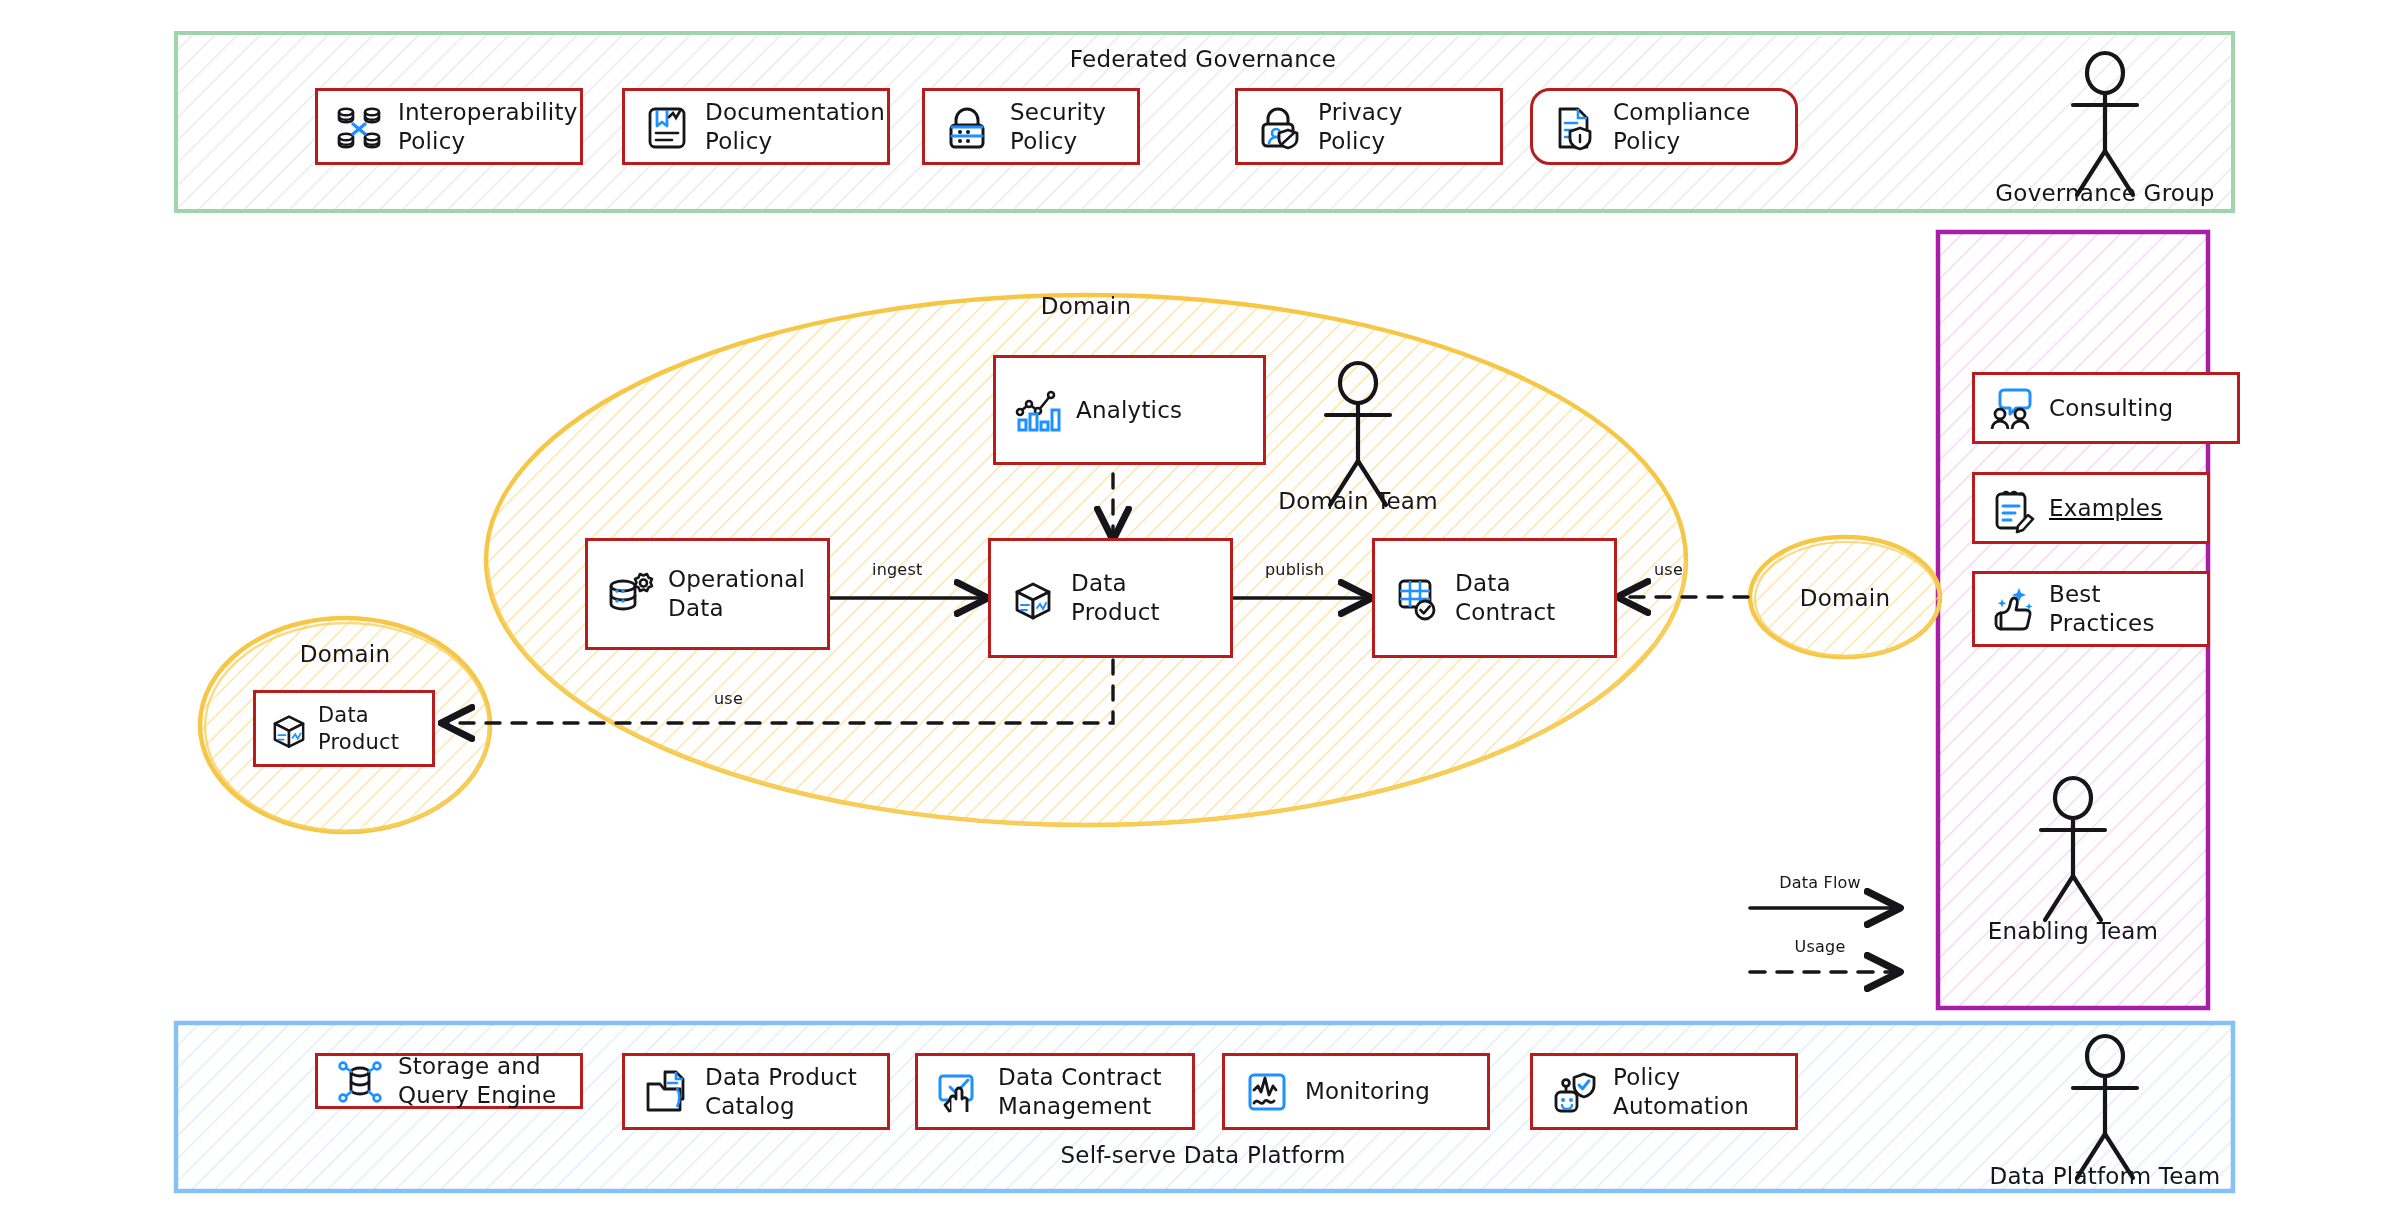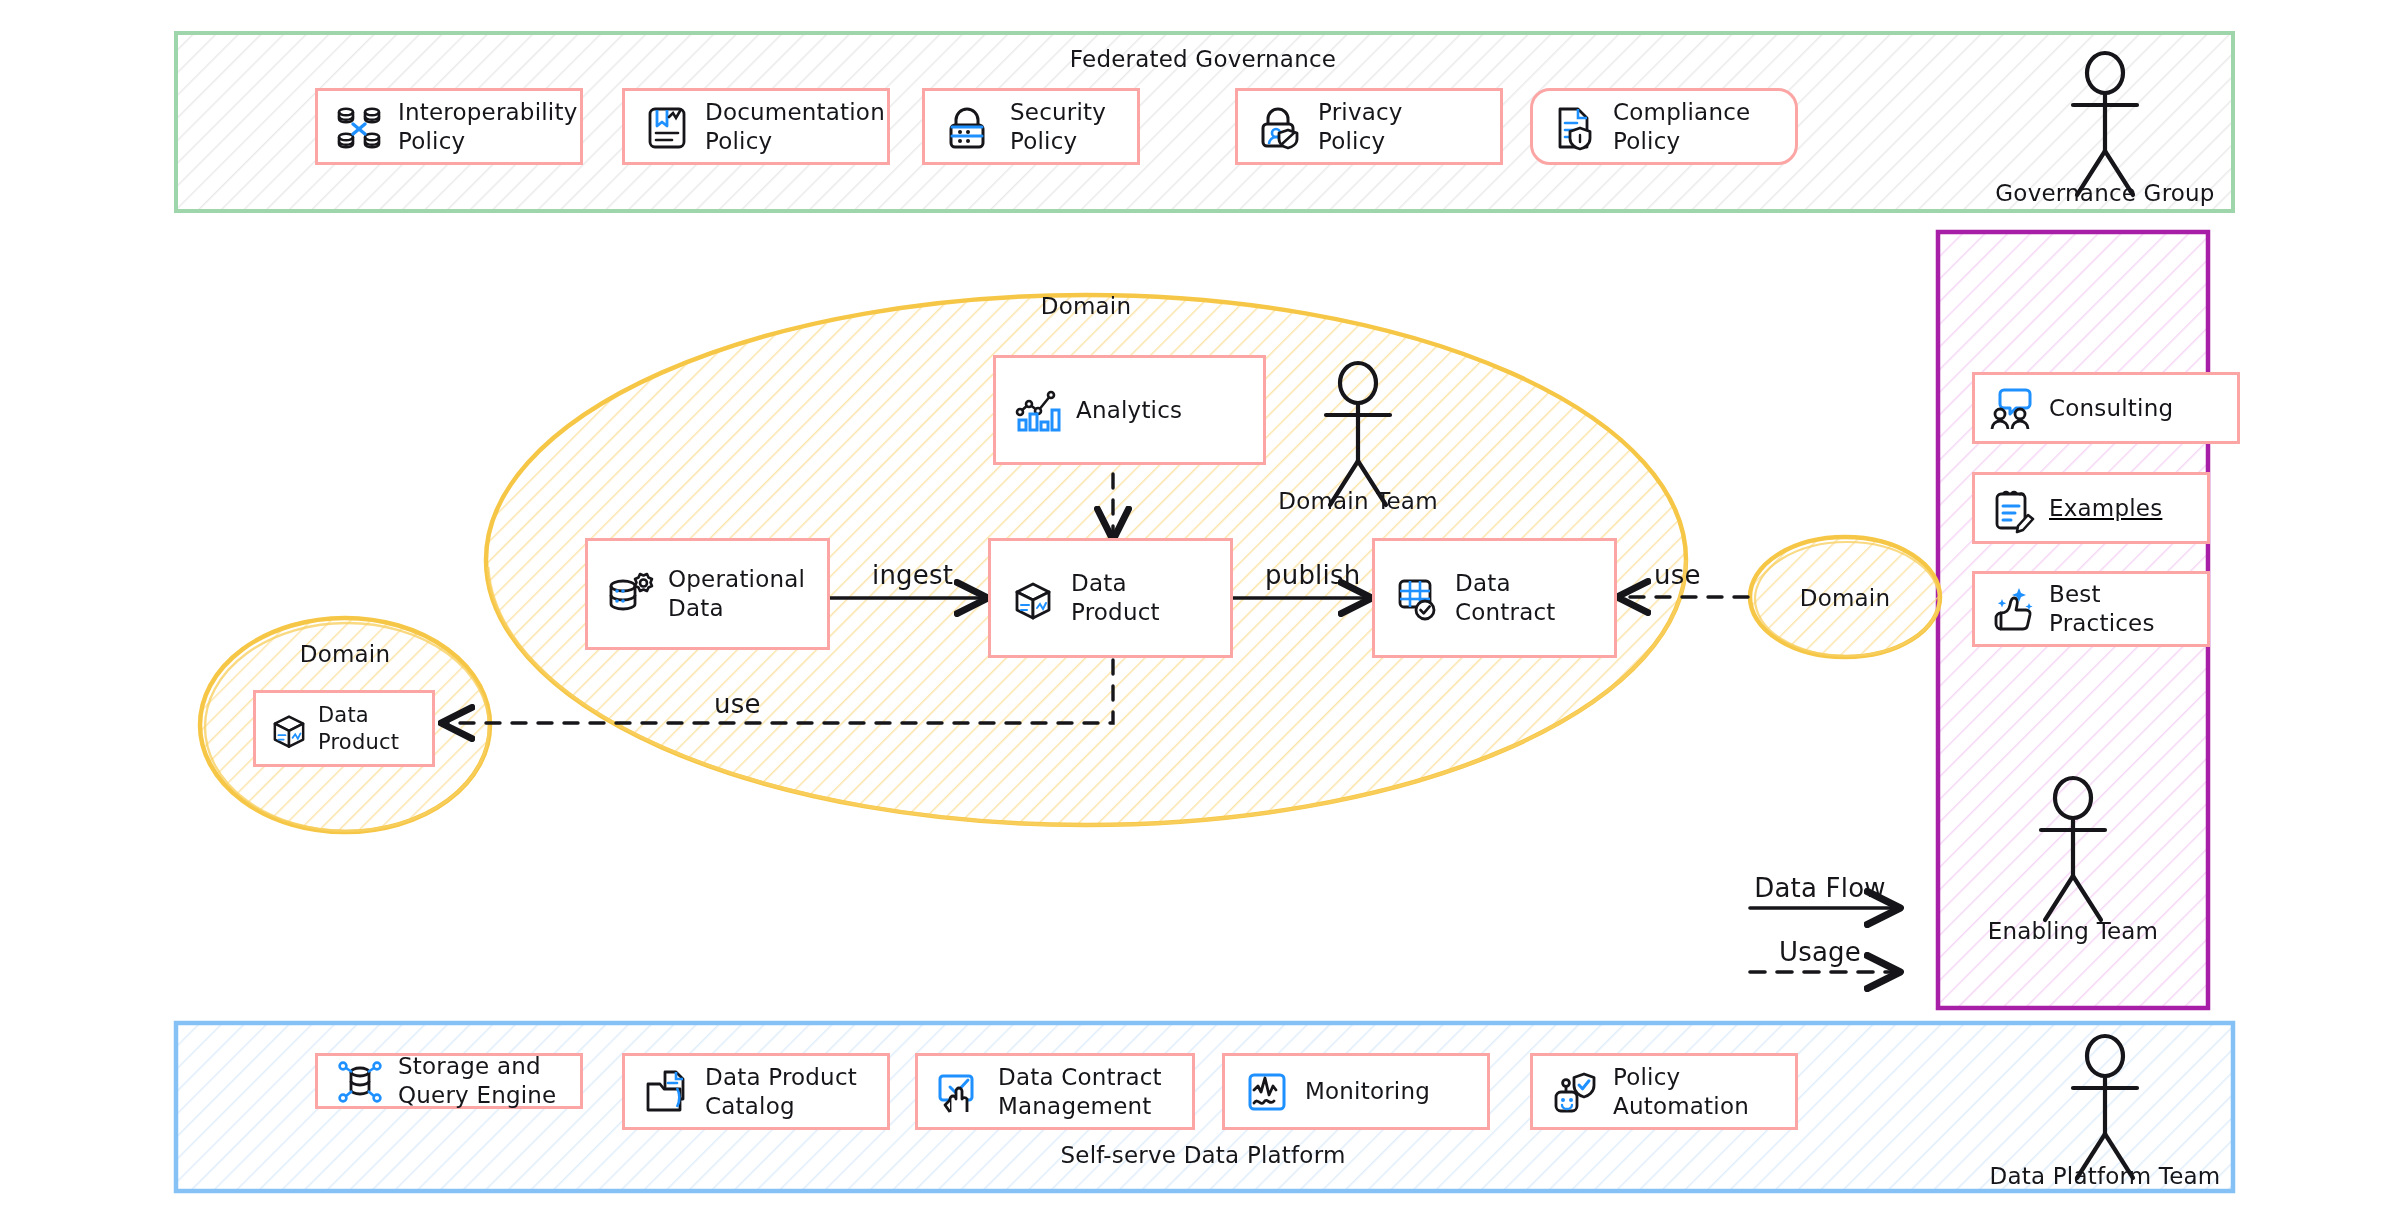--- a/index.html
+++ b/index.html
@@ -1,31 +1,31 @@
 <!DOCTYPE html>
 <html><head>
 <meta charset="utf-8">
 <style>
   html,body{margin:0;padding:0;background:#ffffff;}
   body{width:2405px;height:1205px;font-family:"DejaVu Sans",sans-serif;}
   #stage{position:relative;width:2405px;height:1205px;overflow:hidden;background:#fff;}
 
   
   .card{position:absolute;box-sizing:border-box;background:#ffffff;
-        border:3px solid #fca5a5;display:flex;align-items:center;gap:12px;
+        border:3px solid #b91c1c;display:flex;align-items:center;gap:12px;
         padding:0 14px 0 16px;}
   .card .shadow{position:absolute;left:5px;right:-5px;top:5px;bottom:-5px;
         border:3px solid #1b1b1f;z-index:-1;background:#fff;opacity:.92;}
   .card .ic{flex:0 0 auto;width:52px;height:52px;display:block;}
   .card .lbl{font-size:23px;line-height:1.25;color:#16161a;letter-spacing:.2px;
         white-space:pre-line;}
 
   
   .lab{position:absolute;font-size:23px;color:#16161a;white-space:nowrap;letter-spacing:.2px;}
-  .lab.small{font-size:26px;}
+  .lab.small{font-size:16px;}
   .lab.c{transform:translateX(-50%);}
 
   svg.overlay{position:absolute;left:0;top:0;width:2405px;height:1205px;pointer-events:none;}
 </style>
 </head>
 <body>
 
 <div id="stage">
 
   <svg class="overlay" viewBox="0 0 2405 1205">

